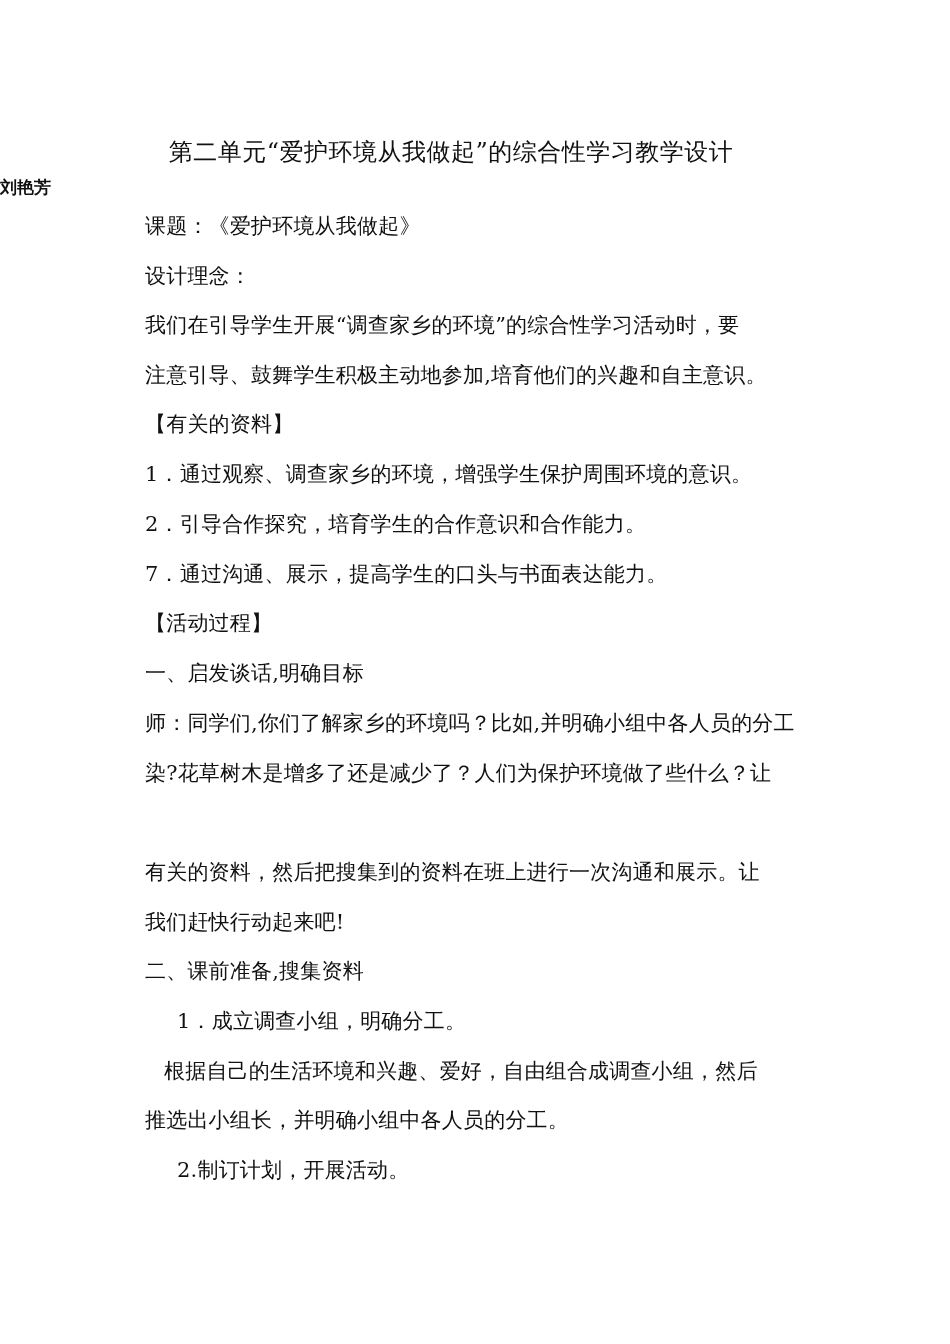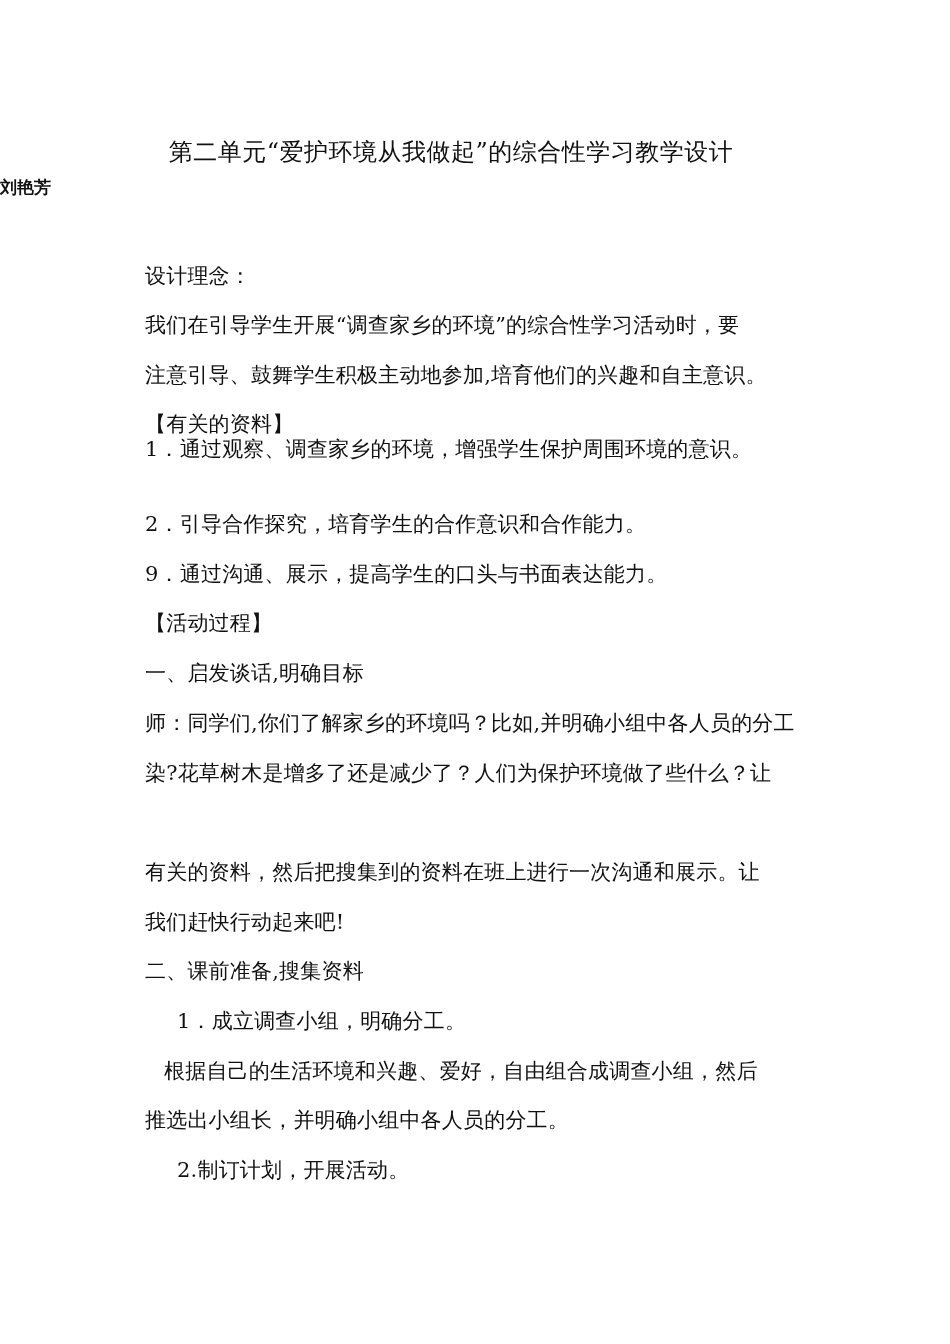--- a/index.html
+++ b/index.html
@@ -12,28 +12,29 @@
   .indent1 { left: 177px; }
   .indent2 { left: 164px; }
 </style>
 </head>
 <body>
 
 <div class="page">
   <div class="title">第二单元“爱护环境从我做起”的综合性学习教学设计</div>
   <div class="author">刘艳芳</div>
 
+  <div class="line" style="top:212px">课题：《爱护环境从我做起》</div>
   <div class="line" style="top:262px">设计理念：</div>
   <div class="line" style="top:311px">我们在引导学生开展“调查家乡的环境”的综合性学习活动时，要</div>
   <div class="line" style="top:361px">注意引导、鼓舞学生积极主动地参加,培育他们的兴趣和自主意识。</div>
 
   <div class="line" style="top:410px">【有关的资料】</div>
-  <div class="line" style="top:435px">1．通过观察、调查家乡的环境，增强学生保护周围环境的意识。</div>
+  <div class="line" style="top:460px">1．通过观察、调查家乡的环境，增强学生保护周围环境的意识。</div>
   <div class="line" style="top:510px">2．引导合作探究，培育学生的合作意识和合作能力。</div>
-  <div class="line" style="top:560px">9．通过沟通、展示，提高学生的口头与书面表达能力。</div>
+  <div class="line" style="top:560px">7．通过沟通、展示，提高学生的口头与书面表达能力。</div>
 
   <div class="line" style="top:609px">【活动过程】</div>
   <div class="line" style="top:659px">一、启发谈话,明确目标</div>
   <div class="line" style="top:709px">师：同学们,你们了解家乡的环境吗？比如,并明确小组中各人员的分工</div>
   <div class="line" style="top:759px">染?花草树木是增多了还是减少了？人们为保护环境做了些什么？让</div>
   <div class="line" style="top:858px">有关的资料，然后把搜集到的资料在班上进行一次沟通和展示。让</div>
   <div class="line" style="top:908px">我们赶快行动起来吧!</div>
 
   <div class="line" style="top:957px">二、课前准备,搜集资料</div>
   <div class="line indent1" style="top:1007px">1．成立调查小组，明确分工。</div>

